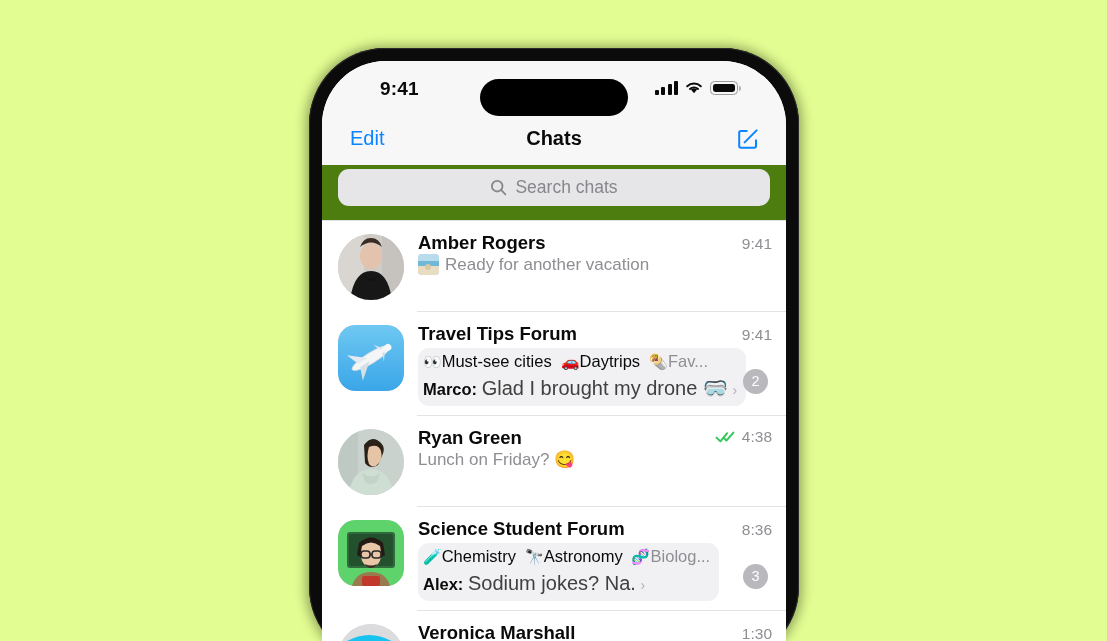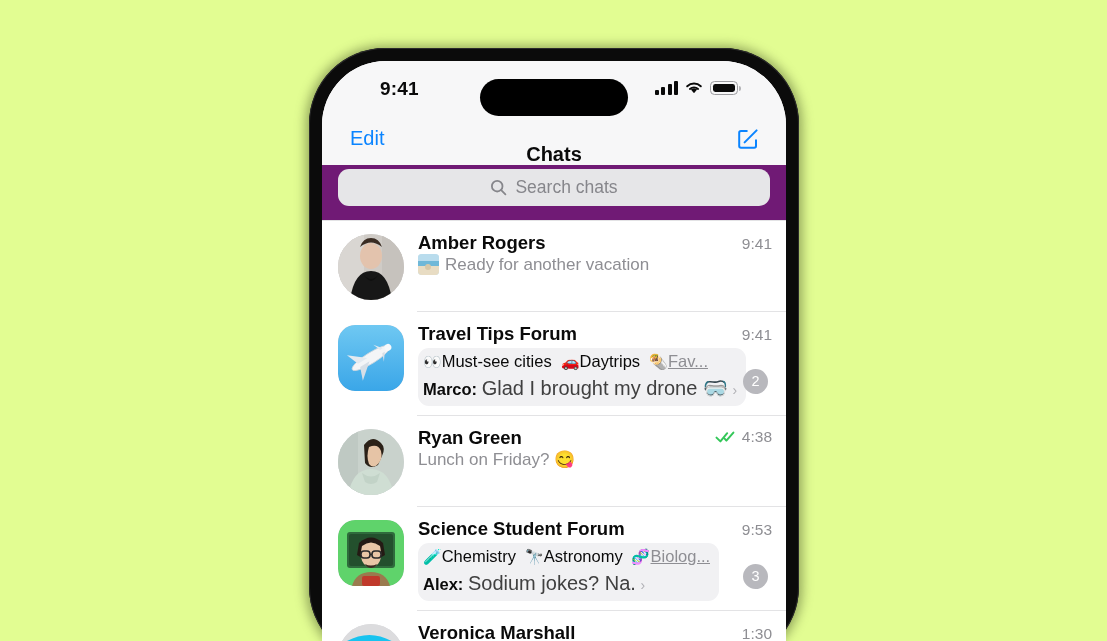--- a/index.html
+++ b/index.html
@@ -114,36 +114,36 @@
   }
   .nav-edit {
     position: absolute;
     left: 28px; top: 10px;
     font-size: 20px;
     color: #0a84ff;
     cursor: pointer;
   }
   .nav-title {
     position: absolute;
-    left: 0; right: 0; top: 26px;
+    left: 0; right: 0; top: 10px;
     text-align: center;
     font-size: 20px;
     font-weight: bold;
     color: #0a0a0a;
   }
   .nav-compose {
     position: absolute;
     right: 26px; top: 10px;
     width: 24px; height: 24px;
     cursor: pointer;
   }
 
   
   .search-wrap {
-    background: #701a75;
+    background: #4d7c0f;
     padding: 4px 16px 14px 16px;
   }
   .search-field {
     height: 37px;
     border-radius: 11px;
     background: #e6e6e8;
     display: flex;
     align-items: center;
     justify-content: center;
     gap: 8px;
@@ -248,21 +248,21 @@
   .topic-line {
     font-size: 16.5px;
     white-space: nowrap;
     line-height: 1.45;
     overflow: hidden;
   }
   .topic-chip {
     color: #0a0a0a;
     font-weight: normal;
   }
-  .topic-chip.dim { color: #8e8e93; text-decoration: underline; }
+  .topic-chip.dim { color: #8e8e93; }
   .topic-emoji { font-size: 15px; }
   .topic-sender { color: #0a0a0a; font-weight: bold; font-size: 16.5px; }
   .topic-msg { color: #404040; font-size: 20px; }
 
   .badge {
     position: absolute;
     right: 18px;
     bottom: 22px;
     min-width: 25px;
     height: 25px;
@@ -457,21 +457,21 @@
             <path d="M32 34.5 h2" stroke="#2a2a2a" stroke-width="1.6"></path>
             <path d="M27 44 q6 3 12 0 q-2 4 -6 4 q-4 0 -6 -4Z" fill="#3a2a20"></path>
             <path d="M14 66 q4 -14 19 -14 q15 0 19 14Z" fill="#9a7a4e"></path>
             <rect x="24" y="56" width="18" height="10" rx="2" fill="#c0392b"></rect>
           </svg>
         </div>
         <div class="row-main">
           <div class="row-top">
             <div class="row-name">Science Student Forum</div>
             <div class="row-meta">
-              <span class="row-time">9:53</span>
+              <span class="row-time">8:36</span>
             </div>
           </div>
           <div class="topic-block">
             <div class="topic-line">
               <span class="topic-emoji">🧪</span><span class="topic-chip">Chemistry</span>
               &nbsp;<span class="topic-emoji">🔭</span><span class="topic-chip">Astronomy</span>
               &nbsp;<span class="topic-emoji">🧬</span><span class="topic-chip dim">Biolog...</span>
             </div>
             <div class="topic-line">
               <span class="topic-sender">Alex:</span>

